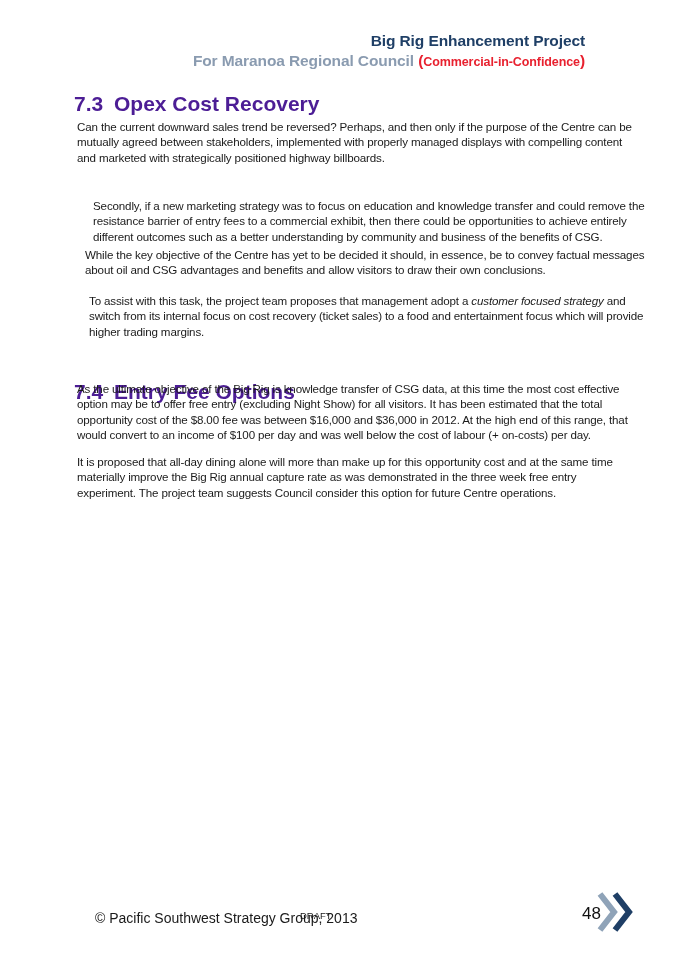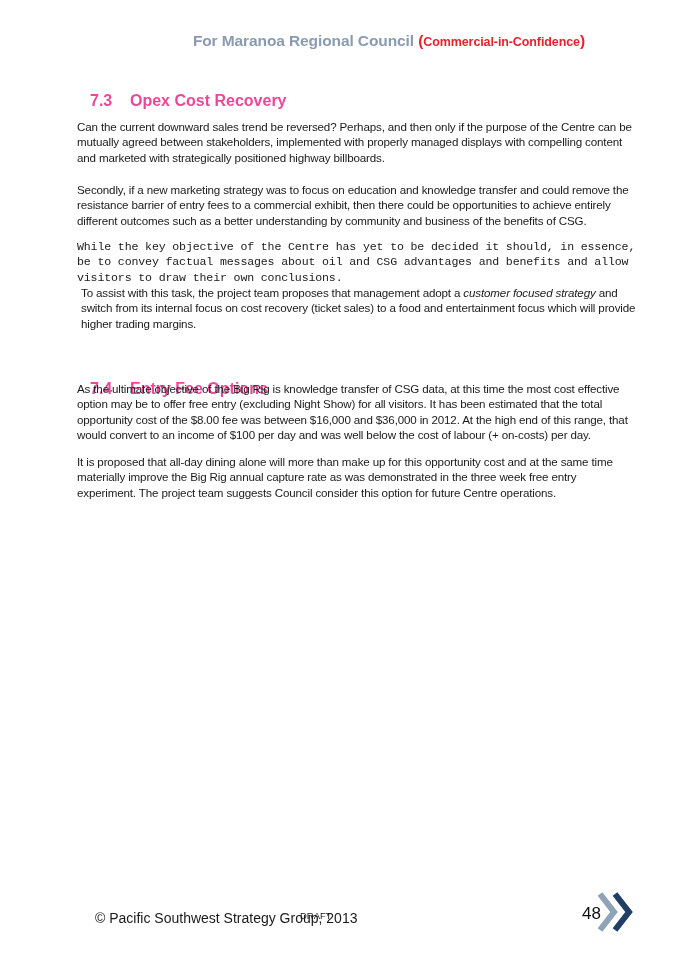--- a/index.html
+++ b/index.html
@@ -3,47 +3,48 @@
   <meta charset="utf-8">
   <style>
     html, body { margin: 0; padding: 0; background: #ffffff; }
     body { width: 675px; height: 955px; position: relative; overflow: hidden;
       font-family: "Liberation Sans", "DejaVu Sans", sans-serif; color: #1a1a1a; }
     .header { position: absolute; right: 90px; top: 31px; text-align: right; }
     .header-title { font-size: 15.5px; font-weight: bold; color: #1f3f66; line-height: 20px; letter-spacing: -0.1px; }
     .header-sub { font-size: 15.5px; font-weight: bold; color: #8a9bb0; line-height: 20px; letter-spacing: -0.1px; }
     .header-conf { font-size: 12.5px; font-weight: bold; color: #e8212f; margin-top: 34px; }
     .header-paren { color: #e8212f; }
-    .section-heading { position: absolute; left: 90px; font-size: 16px; font-weight: bold; color: #ec4899; }
+    .section-heading { position: absolute; left: 74px; font-size: 21px; font-weight: bold; color: #4c1d95; }
     .section-num { display: inline-block; width: 40px; }
     .para { position: absolute; left: 77px; width: 560px; font-size: 11.6px; line-height: 15.4px; color: #1a1a1a; letter-spacing: -0.15px; }
     .para i { font-style: italic; }
     .footer-left { position: absolute; left: 95px; top: 910px; font-size: 14px; color: #1a1a1a; }
     .footer-draft { position: absolute; left: 300px; top: 910px; font-size: 9.5px; color: #1a1a1a; }
     .page-num { position: absolute; left: 582px; top: 904px; font-size: 17px; color: #111; }
     .chevrons { position: absolute; left: 596px; top: 891px; width: 40px; height: 42px; }
   </style>
 </head>
 <body>
 
 <div class="header">
+  <div class="header-title">Big Rig Enhancement Project</div>
   <div class="header-sub">
     <span>For Maranoa Regional Council</span>
     <span class="header-paren">(</span><span class="header-conf">Commercial-in-Confidence</span><span class="header-paren">)</span>
   </div>
 </div>
 
 <div class="section-heading" style="top:92px;">
   <span class="section-num">7.3</span><span>Opex Cost Recovery</span>
 </div>
 
 <p class="para" style="top:119px;margin:0;">Can the current downward sales trend be reversed? Perhaps, and then only if the purpose of the Centre can be mutually agreed between stakeholders, implemented with properly managed displays with compelling content and marketed with strategically positioned highway billboards.</p>
-<p class="para" style="top:182px;margin:0;">Secondly, if a new marketing strategy was to focus on education and knowledge transfer and could remove the resistance barrier of entry fees to a commercial exhibit, then there could be opportunities to achieve entirely different outcomes such as a better understanding by community and business of the benefits of CSG.</p>
-<p class="para" style="top:239px;margin:0;font-family:Liberation Mono, monospace;">While the key objective of the Centre has yet to be decided it should, in essence, be to convey factual messages about oil and CSG advantages and benefits and allow visitors to draw their own conclusions.</p>
-<p class="para" style="top:281px;margin:4px;">
+<p class="para" style="top:182px;margin:16px;">Secondly, if a new marketing strategy was to focus on education and knowledge transfer and could remove the resistance barrier of entry fees to a commercial exhibit, then there could be opportunities to achieve entirely different outcomes such as a better understanding by community and business of the benefits of CSG.</p>
+<p class="para" style="top:239px;margin:8px;">While the key objective of the Centre has yet to be decided it should, in essence, be to convey factual messages about oil and CSG advantages and benefits and allow visitors to draw their own conclusions.</p>
+<p class="para" style="top:281px;margin:12px;">
   <span>To assist with this task, the project team proposes that management adopt a </span><i>customer focused strategy</i><span> and switch from its internal focus on cost recovery (ticket sales) to a food and entertainment focus which will provide higher trading margins.</span>
 </p>
 
 <div class="section-heading" style="top:348px;margin-top:32px;">
   <span class="section-num">7.4</span><span>Entry Fee Options</span>
 </div>
 
 <p class="para" style="top:381px;margin:0;">As the ultimate objective of the Big Rig is knowledge transfer of CSG data, at this time the most cost effective option may be to offer free entry (excluding Night Show) for all visitors. It has been estimated that the total opportunity cost of the $8.00 fee was between $16,000 and $36,000 in 2012. At the high end of this range, that would convert to an income of $100 per day and was well below the cost of labour (+ on-costs) per day.</p>
 <p class="para" style="top:454px;margin:0;">It is proposed that all-day dining alone will more than make up for this opportunity cost and at the same time materially improve the Big Rig annual capture rate as was demonstrated in the three week free entry experiment.  The project team suggests Council consider this option for future Centre operations.</p>
 

